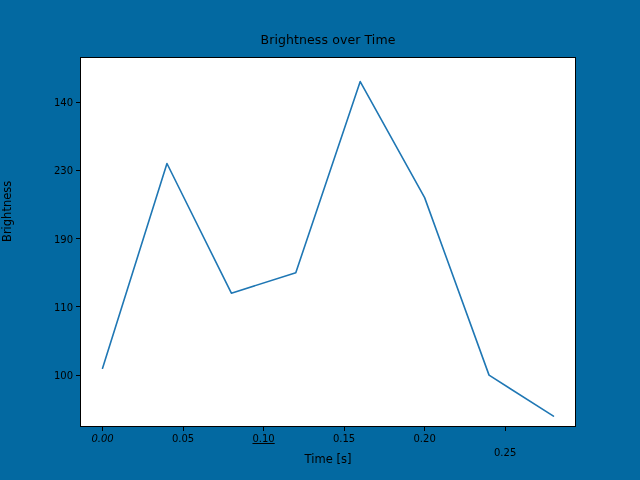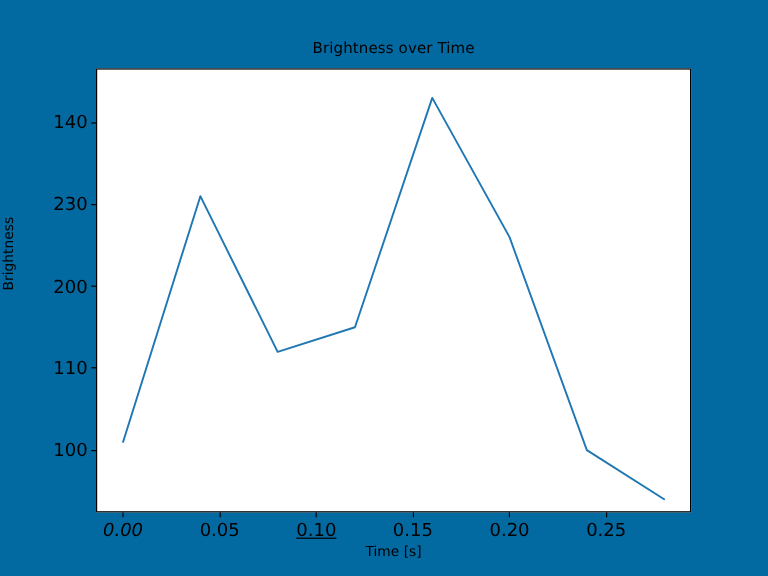--- a/index.html
+++ b/index.html
@@ -41,21 +41,21 @@
   }
   #plot-svg {
     position: absolute;
     left: 80px;
     top: 57px;
     width: 496px;
     height: 370px;
   }
   .tick-label {
     position: absolute;
-    font-size: 15px;
+    font-size: 10px;
     color: #000000;
     white-space: nowrap;
   }
   .ytick-label {
     text-align: right;
     transform: translateY(-50%);
   }
   .xtick-label {
     text-align: center;
     transform: translateX(-50%);
@@ -103,38 +103,38 @@
 
   <svg id="plot-svg" viewBox="0 0 496 370" preserveAspectRatio="none">
     <polyline id="data-line" fill="none" stroke="#1f77b4" stroke-width="1.6" stroke-linejoin="round" stroke-linecap="round" points="22.55,311.29 86.96,106.49 151.38,236.20 215.79,215.72 280.21,24.58 344.62,140.63 409.04,318.12 473.45,359.08"></polyline>
   </svg>
 
   <div id="ytick-group">
       <div class="tick-label ytick-label" style="left: 29px; width: 44px; top: 375.118px;">100</div>
       <div class="tick-mark ytick-mark" style="left: 76.4px; top: 374.618px;"></div>
       <div class="tick-label ytick-label" style="left: 29px; width: 44px; top: 306.852px;">110</div>
       <div class="tick-mark ytick-mark" style="left: 76.4px; top: 306.352px;"></div>
-      <div class="tick-label ytick-label" style="left: 29px; width: 44px; top: 238.587px;">200</div>
+      <div class="tick-label ytick-label" style="left: 29px; width: 44px; top: 238.587px;">190</div>
       <div class="tick-mark ytick-mark" style="left: 76.4px; top: 238.087px;"></div>
       <div class="tick-label ytick-label" style="left: 29px; width: 44px; top: 170.321px;">230</div>
       <div class="tick-mark ytick-mark" style="left: 76.4px; top: 169.821px;"></div>
       <div class="tick-label ytick-label" style="left: 29px; width: 44px; top: 102.055px;">140</div>
       <div class="tick-mark ytick-mark" style="left: 76.4px; top: 101.555px;"></div>
     </div>
   <div id="xtick-group">
       <div class="tick-label xtick-label" style="left: 102.545px; top: 433px; font-style: italic;">0.00</div>
       <div class="tick-mark xtick-mark" style="left: 102.045px; top: 427px;"></div>
       <div class="tick-label xtick-label" style="left: 183.065px; top: 433px;">0.05</div>
       <div class="tick-mark xtick-mark" style="left: 182.565px; top: 427px;"></div>
       <div class="tick-label xtick-label" style="left: 263.584px; top: 433px; text-decoration: underline;">0.10</div>
       <div class="tick-mark xtick-mark" style="left: 263.084px; top: 427px;"></div>
       <div class="tick-label xtick-label" style="left: 344.104px; top: 433px;">0.15</div>
       <div class="tick-mark xtick-mark" style="left: 343.604px; top: 427px;"></div>
       <div class="tick-label xtick-label" style="left: 424.623px; top: 433px;">0.20</div>
       <div class="tick-mark xtick-mark" style="left: 424.123px; top: 427px;"></div>
-      <div class="tick-label xtick-label" style="left: 505.143px; top: 433px;">0.25</div>
+      <div class="tick-label xtick-label" style="left: 505.143px; top: 447px;">0.25</div>
       <div class="tick-mark xtick-mark" style="left: 504.643px; top: 427px;"></div>
     </div>
 
   <div id="xlabel">Time [s]</div>
   <div id="ylabel">Brightness</div>
 
 </div>
 
 </body></html>

